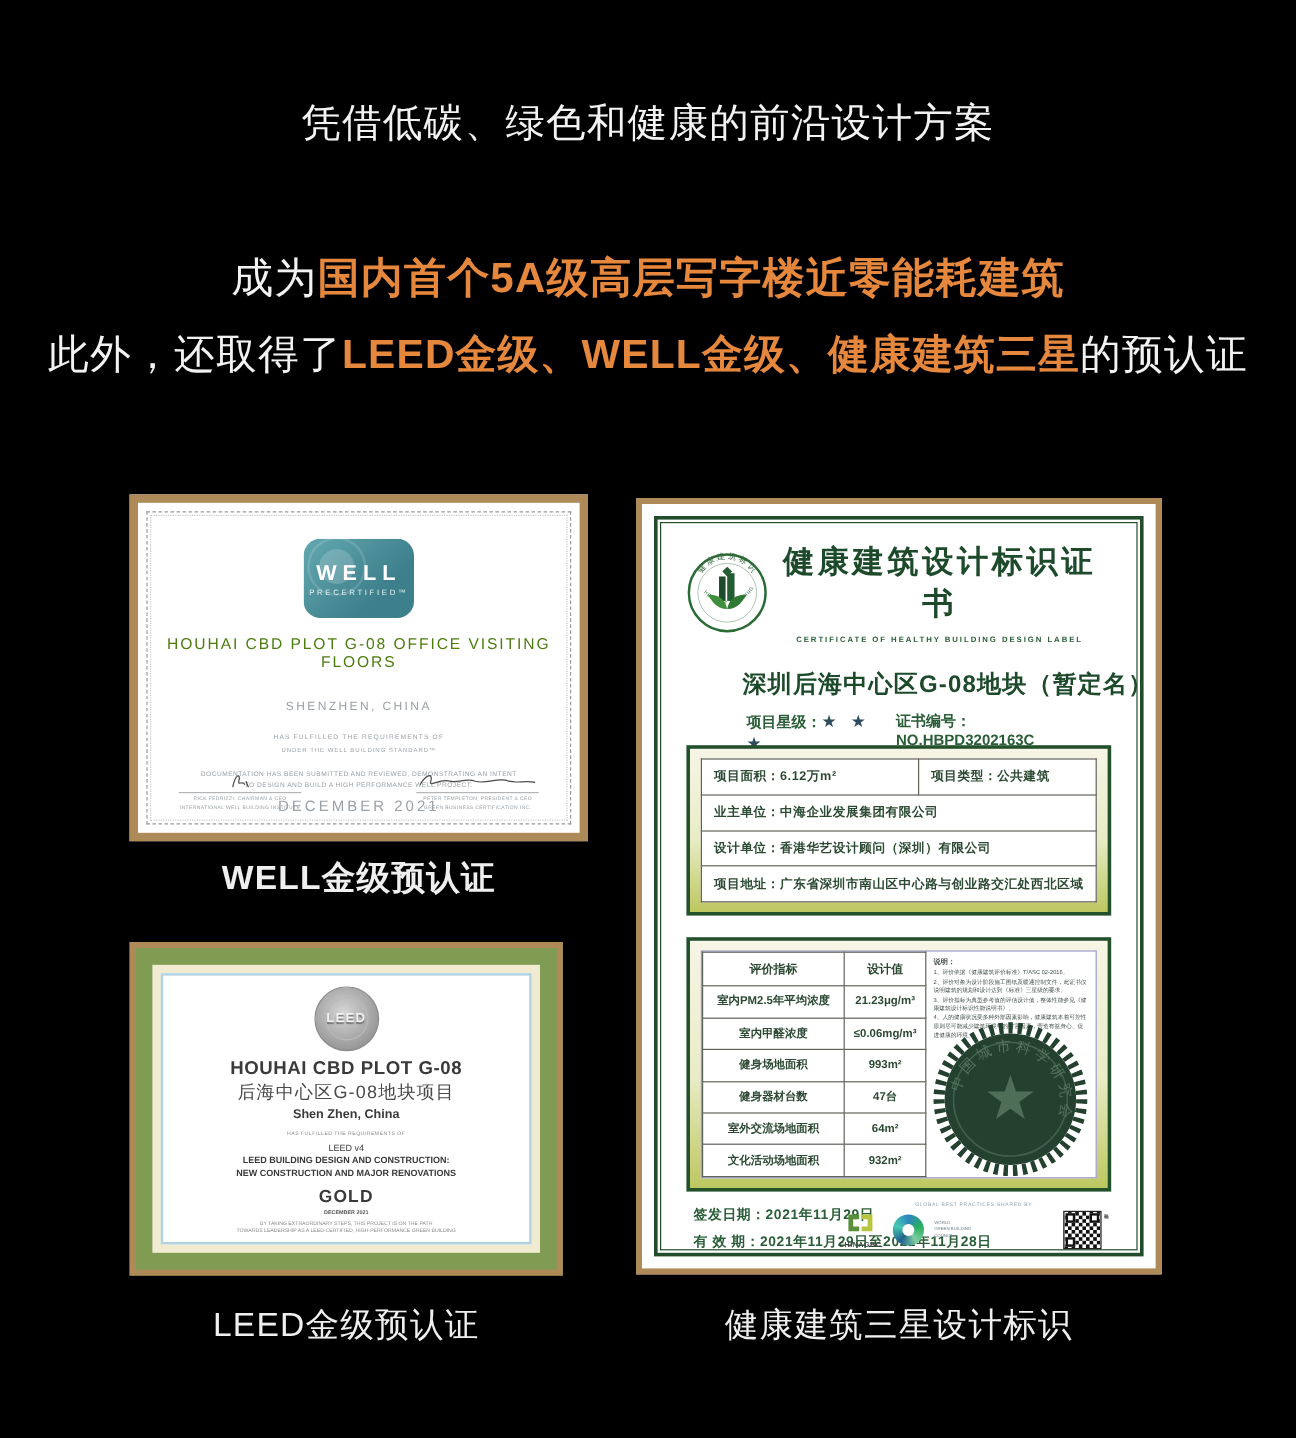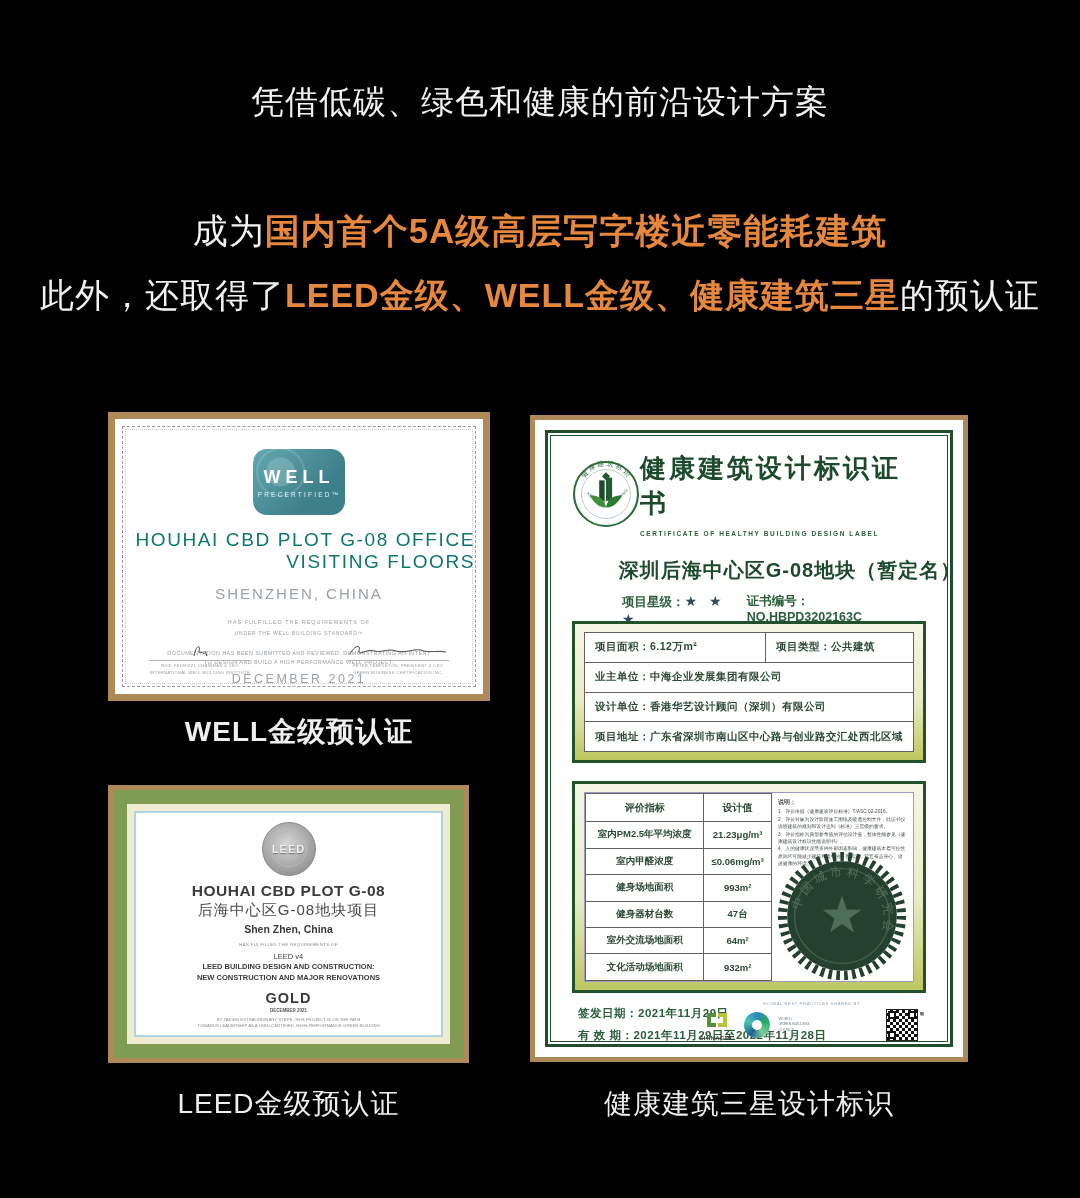--- a/index.html
+++ b/index.html
@@ -18,22 +18,22 @@
   
   .well-outer{border:7px solid #ae8a58;background:#fff;}
   .well-inner{position:absolute;inset:7px;border:1px dashed #9b9b9b;outline:1px dotted #c8c8c8;outline-offset:-4px;}
   .well-content{position:absolute;inset:8px;text-align:center;color:#8f969c;}
   .well-logo{width:92px;height:66px;margin:22px auto 0;border-radius:14px;position:relative;
     background:radial-gradient(circle at 30% 35%,rgba(255,255,255,.18) 0 14px,rgba(255,255,255,0) 15px 22px,rgba(255,255,255,.14) 23px 24px,rgba(255,255,255,0) 25px),
                linear-gradient(135deg,#63a8b1,#3d7f8a 70%);
     display:flex;flex-direction:column;justify-content:center;align-items:center;color:#fff;}
   .well-logo .l1{font-size:18px;font-weight:600;letter-spacing:5px;}
   .well-logo .l2{font-size:6.5px;letter-spacing:2.2px;margin-top:3px;color:#e8f2f3;}
-  .well-project{margin-top:14px;font-size:19px;letter-spacing:1.6px;color:#0f766e;text-align:right;}
-  .well-loc{margin-top:12px;font-size:15px;letter-spacing:2px;color:#9aa1a7;}
+  .well-project{margin-top:14px;font-size:13px;letter-spacing:1.6px;color:#4d7c0f;}
+  .well-loc{margin-top:25px;font-size:10px;letter-spacing:2px;color:#9aa1a7;}
   .well-fulfilled{margin-top:17px;font-size:5.5px;letter-spacing:1px;color:#9aa1a7;}
   .well-title{margin-top:4px;font-size:17px;letter-spacing:4px;color:#8f969c;}
   .well-standard{margin-top:5px;font-size:5px;letter-spacing:.8px;color:#9aa1a7;}
   .well-doc{margin-top:13px;font-size:5.5px;line-height:1.6;letter-spacing:.4px;color:#9aa1a7;}
   .well-date{margin-top:5px;font-size:12.5px;letter-spacing:2.5px;color:#9aa1a7;}
   .well-sig{position:absolute;bottom:10px;width:118px;text-align:center;}
   .well-sig svg{display:block;margin:0 auto;}
   
   .leed-outer{border:5px solid #ae8a58;background:#7f9c52;padding:14px;}
   .leed-cream{background:#f1ebd2;padding:7px;height:100%;box-sizing:border-box;}
@@ -52,21 +52,21 @@
   .leed-r{font-size:7.5px;font-weight:700;line-height:1.5;}
   .leed-gold{margin-top:6px;font-size:14.5px;font-weight:700;letter-spacing:1px;}
   .leed-date{font-size:4.5px;font-weight:700;color:#555;margin-top:2px;}
   .leed-note{margin-top:4px;font-size:4.3px;color:#8a8a8a;line-height:1.55;}
   .leed-sig{width:110px;margin:4px auto 0;}
   
   .health-outer{border:5px solid #ae8a58;background:#fff;padding:10px;}
   .health-frame{position:relative;border:3px solid #214d2b;height:100%;box-sizing:border-box;}
   .health-frame::after{content:"";position:absolute;inset:2px;border:1px solid #214d2b;pointer-events:none;}
   .h-head{position:absolute;top:18px;left:24px;right:24px;display:flex;align-items:center;}
-  .h-titleblock{flex:1;}
+  .h-titleblock{flex:1;text-align:center;}
   .h-title{font-size:26px;font-weight:700;color:#1c4a2a;letter-spacing:3px;}
   .h-sub{font-size:6.5px;color:#2a5e38;letter-spacing:1.6px;margin-top:9px;font-weight:700;}
   .h-project{position:absolute;top:124px;width:100%;text-align:center;font-size:20px;font-weight:700;
              color:#1c4a2a;letter-spacing:1px;margin-left:41px;}
   .h-meta{position:absolute;top:160px;left:30px;right:30px;display:flex;justify-content:space-between;
           font-size:12.5px;font-weight:700;color:#2a5e38;margin-left:44px;}
   .h-meta .stars{color:#2e4c5e;font-size:14px;letter-spacing:4px;}
   .greenbox{position:absolute;left:24px;right:24px;border:3px solid #23512c;
             background:linear-gradient(180deg,#f7f5e6,#e9ecc6 55%,#bdc75f);padding:8px 9px;box-sizing:border-box;}
   .gb-white{background:#fff;height:100%;box-sizing:border-box;}

